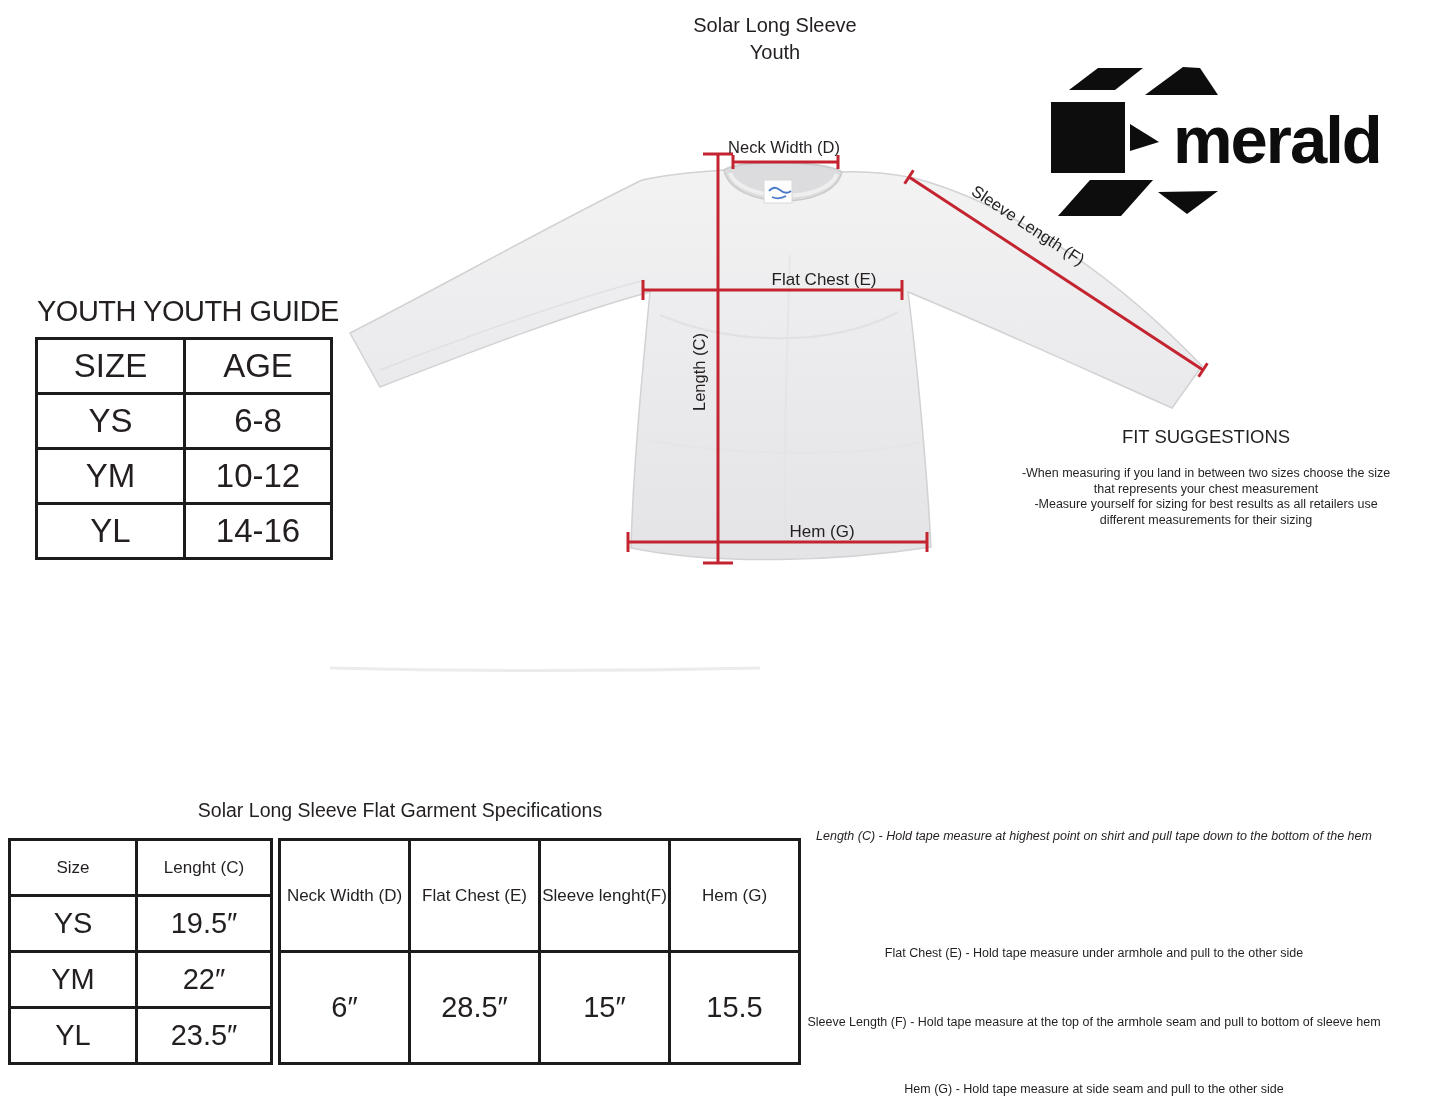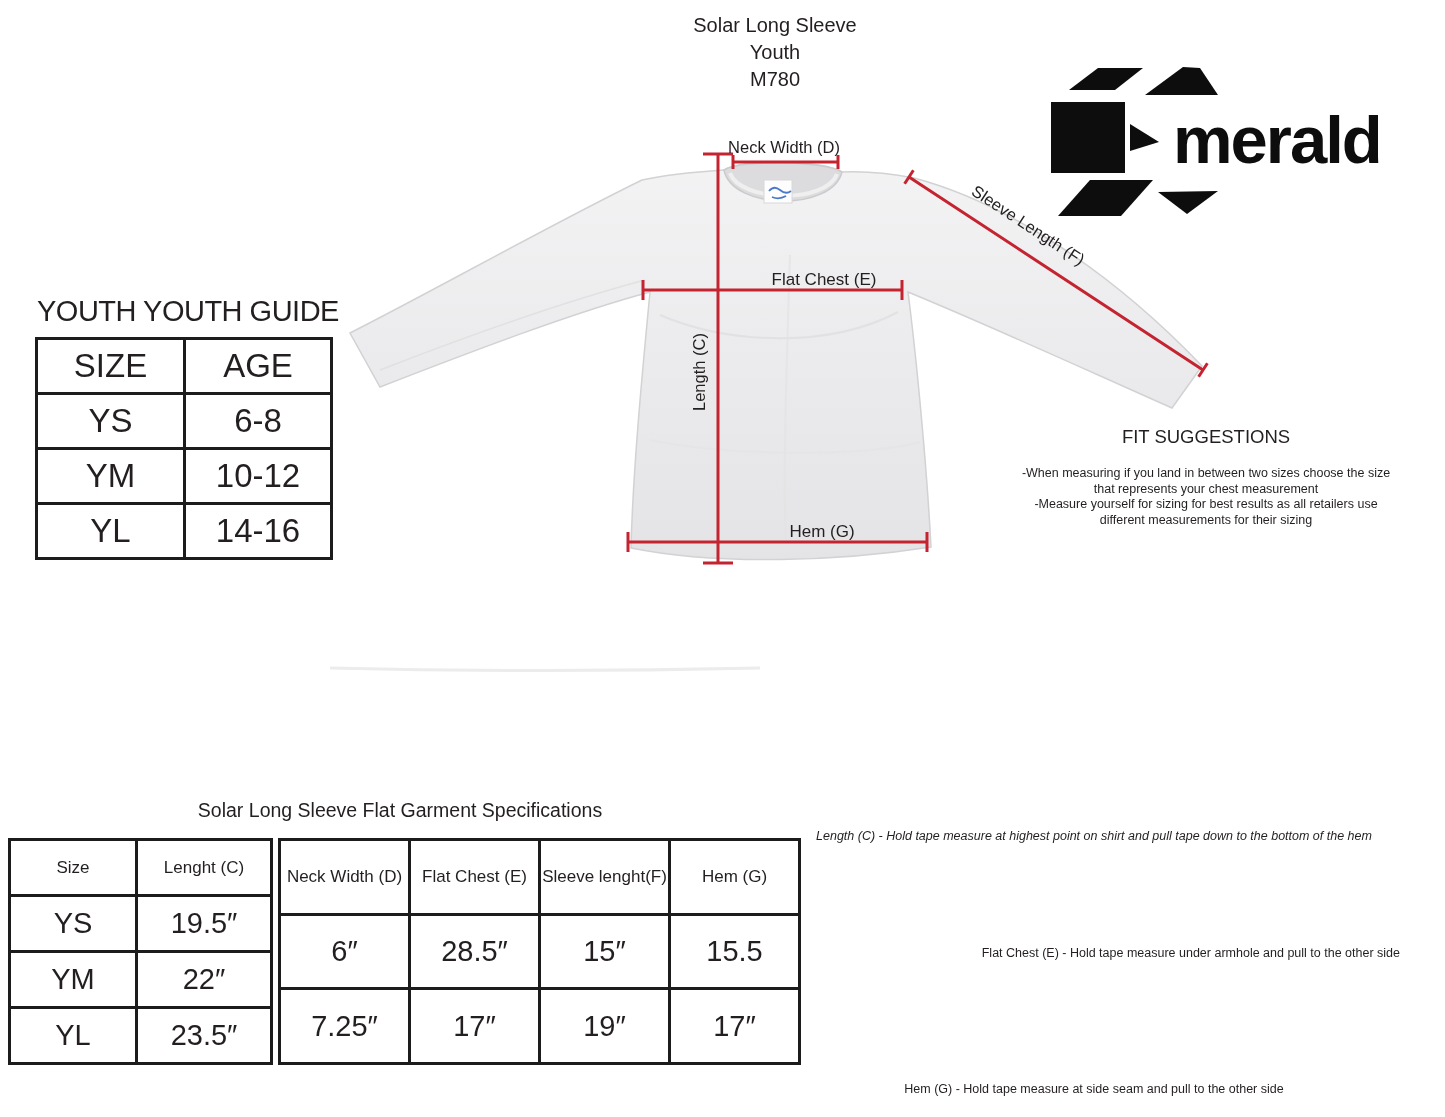--- a/index.html
+++ b/index.html
@@ -34,21 +34,20 @@
   .diag-label{font-family:"Liberation Sans",sans-serif;fill:#231f20;}
 </style>
 </head>
 <body>
 
 <div class="canvas">
 
   <div class="abs title-block">
     <div>Solar Long Sleeve</div>
     <div>Youth</div>
-    <div>M780</div>
   </div>
 
   <svg class="abs logo-svg" width="410" height="180" viewBox="0 0 410 180">
     <g fill="#0d0d0d">
       <polygon points="39,40 68,18 113,18 85,40"></polygon>
       <polygon points="115,45 153,17 170,18 188,45"></polygon>
       <rect x="21" y="52" width="74" height="71"></rect>
       <polygon points="100,74 129,92 100,101"></polygon>
       <polygon points="28,166 60,130 123,130 91,166"></polygon>
       <polygon points="128,142 188,141 157,164"></polygon>
@@ -184,27 +183,22 @@
         <td class="h">Flat Chest (E)</td>
         <td class="h">Sleeve lenght(F)</td>
         <td class="h">Hem (G)</td>
       </tr>
       <tr>
         <td class="v">6″</td>
         <td class="v">28.5″</td>
         <td class="v">15″</td>
         <td class="v">15.5</td>
       </tr>
-      <tr>
-        <td class="v">7.25″</td>
-        <td class="v">17″</td>
-        <td class="v">19″</td>
-        <td class="v">17″</td>
-      </tr>
     </tbody>
       </table>
   </div>
 
   <div class="abs measure-item" style="top:829px;font-style:italic;">Length (C) - Hold tape measure at highest point on shirt and pull tape down to the bottom of the hem</div>
-  <div class="abs measure-item" style="top:946px;text-align:right;">Flat Chest (E) - Hold tape measure under armhole and pull to the other side</div>
+  <div class="abs measure-item" style="top:946px;">Flat Chest (E) - Hold tape measure under armhole and pull to the other side</div>
+  <div class="abs measure-item" style="top:1015px;">Sleeve Length (F) - Hold tape measure at the top of the armhole seam and pull to bottom of sleeve hem</div>
   <div class="abs measure-item" style="top:1082px;">Hem (G) - Hold tape measure at side seam and pull to the other side</div>
 
 </div>
 
 </body></html>

